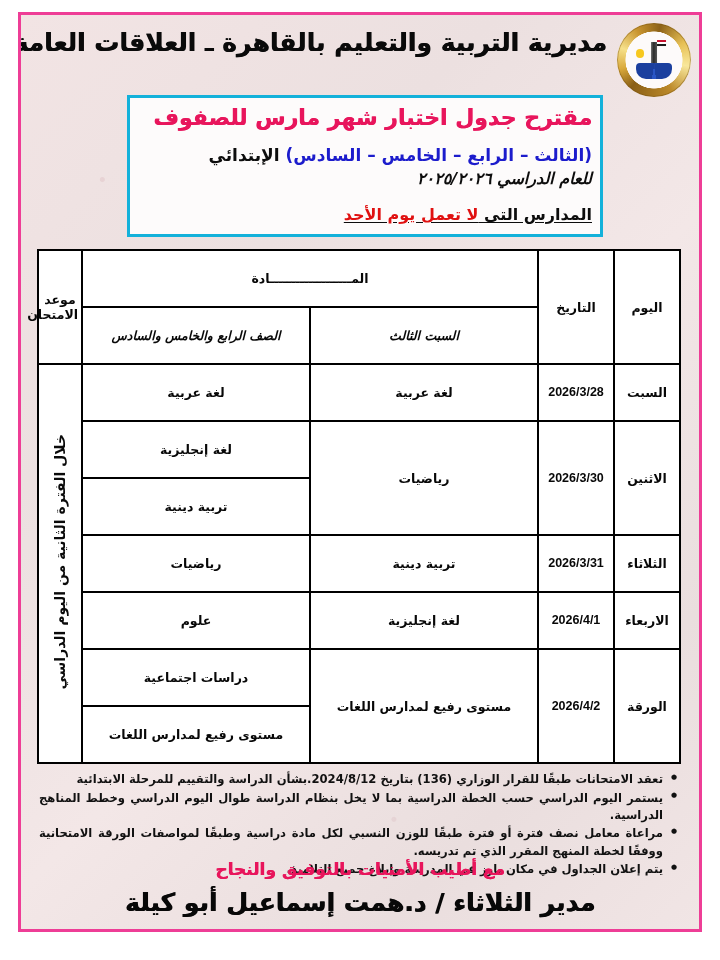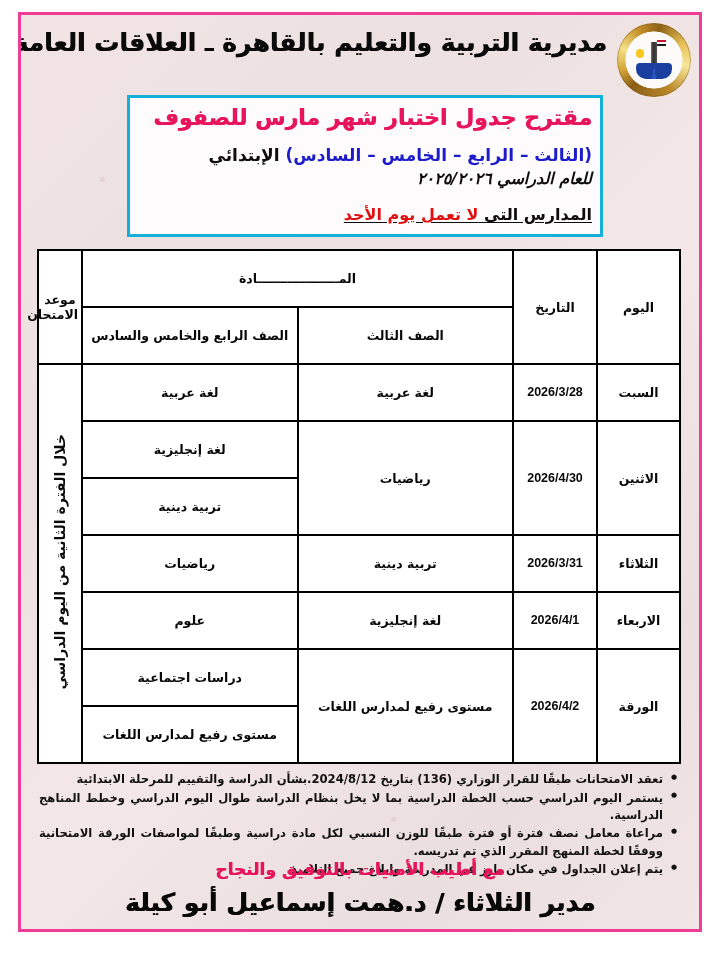--- a/index.html
+++ b/index.html
@@ -165,29 +165,29 @@
     border: 2px solid #000000;
     text-align: center;
     vertical-align: middle;
     font-size: 12.5px;
     font-weight: 700;
     color: #080808;
     padding: 20px 3px;
     background: #ffffff;
     line-height: 1.2;
   }
-  th.h-day    { width: 83px;  font-size: 13px; }
-  th.h-date   { width: 84px;  font-size: 13px; }
+  th.h-day    { width: 66px;  font-size: 13px; }
+  th.h-date   { width: 76px;  font-size: 13px; }
   th.h-subj   { font-size: 16px; letter-spacing: 0; margin-left: 24px; }
   th.h-slot   { width: 44px;  font-size: 11px; line-height: 1.15; }
 
   td.c-day    { font-size: 13px; border-radius: 14px; }
   td.c-date   { font-size: 13.5px; direction: ltr; font-family: "Liberation Sans", sans-serif; }
   td.grade3, td.grade456 { font-size: 13px; }
-  th.sub-g3, th.sub-g456 { font-size: 12px; }
+  th.sub-g3, th.sub-g456 { font-size: 12px; font-style: italic; }
 
   .slot-cell {
     width: 44px;
     position: relative;
     padding: 0;
   }
   .slot-text {
     writing-mode: vertical-rl;
     transform: rotate(180deg);
     display: inline-block;
@@ -288,37 +288,37 @@
       <tbody>
 
         <tr class="row-h">
           <th class="h-day" rowspan="2">اليوم</th>
           <th class="h-date" rowspan="2">التاريخ</th>
           <th class="h-subj" colspan="2">المـــــــــــــــــــادة</th>
           <th class="h-slot" rowspan="2">موعد الامتحان</th>
         </tr>
 
         <tr class="row-sub">
-          <th class="sub-g3">الصف الثالث</th>
+          <th class="sub-g3">السبت الثالث</th>
           <th class="sub-g456">الصف الرابع والخامس والسادس</th>
         </tr>
 
         <tr class="row-norm">
           <td class="c-day">السبت</td>
           <td class="c-date">2026/3/28</td>
           <td class="grade3">لغة عربية</td>
           <td class="grade456">لغة عربية</td>
           <td class="slot-cell" rowspan="9">
             <span class="slot-text">خلال الفترة الثانية من اليوم الدراسي</span>
           </td>
         </tr>
 
         <tr class="row-half">
           <td class="c-day" rowspan="2">الاثنين</td>
-          <td class="c-date" rowspan="2">2026/4/30</td>
+          <td class="c-date" rowspan="2">2026/3/30</td>
           <td class="grade3" rowspan="2">رياضيات</td>
           <td class="grade456">لغة إنجليزية</td>
         </tr>
         <tr class="row-half">
           <td class="grade456">تربية دينية</td>
         </tr>
 
         <tr class="row-norm">
           <td class="c-day">الثلاثاء</td>
           <td class="c-date">2026/3/31</td>

